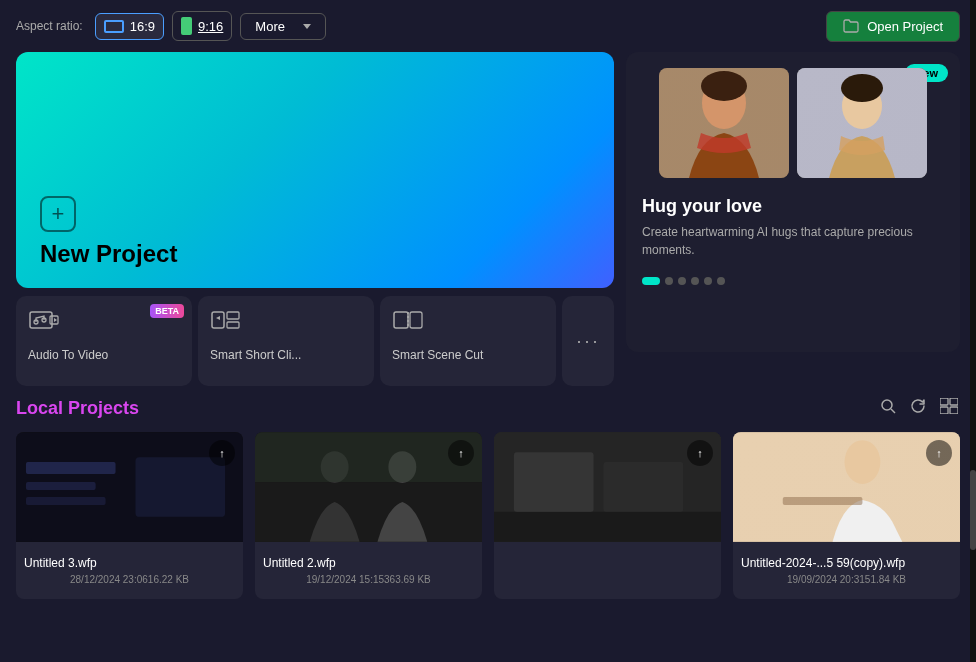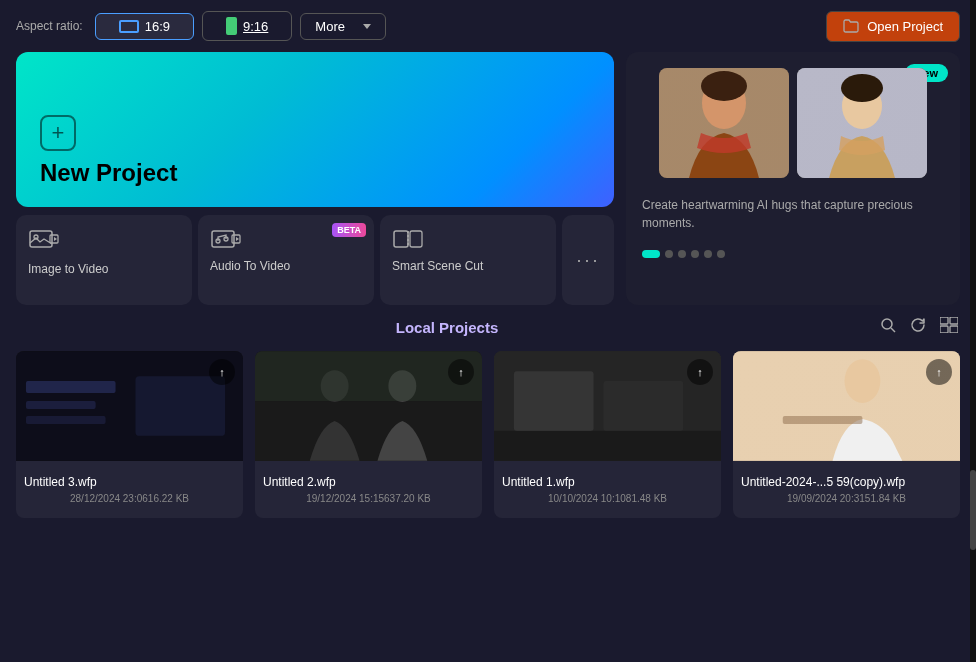--- a/index.html
+++ b/index.html
@@ -26,21 +26,21 @@
       font-size: 12px;
       margin-right: 4px;
     }
     .aspect-btn {
       display: flex;
       align-items: center;
       gap: 6px;
       background: #2a2a3e;
       border: 1.5px solid #4a9eff;
       border-radius: 6px;
-      padding: 5px 23px;
+      padding: 5px 8px;
       color: #fff;
       font-size: 13px;
       cursor: pointer;
     }
     .aspect-btn.active {
       border-color: #4a9eff;
       background: #2a2a3e;
     }
     .aspect-btn.secondary {
       border-color: #555;
@@ -76,21 +76,21 @@
       width: 0;
       height: 0;
       border-left: 4px solid transparent;
       border-right: 4px solid transparent;
       border-top: 5px solid #aaa;
     }
     .open-project-btn {
       display: flex;
       align-items: center;
       gap: 8px;
-      background: #c2410c;
+      background: #15803d;
       border: 1px solid #444;
       border-radius: 6px;
       padding: 7px 16px;
       color: #fff;
       font-size: 13px;
       cursor: pointer;
       margin-left: auto;
     }
 
     
@@ -98,21 +98,21 @@
       display: flex;
       flex-direction: column;
       gap: 8px;
       flex: 0 0 598px;
     }
 
     .new-project-card {
       background: linear-gradient(135deg, #00e5c8 0%, #00bcd4 40%, #0090ff 80%, #4060ff 100%);
       border-radius: 12px;
       padding: 20px 24px;
-      height: 155px;
+      height: 236px;
       display: flex;
       flex-direction: column;
       justify-content: flex-end;
       cursor: pointer;
       position: relative;
     }
     .plus-icon {
       width: 36px;
       height: 36px;
       border: 2.5px solid rgba(0,0,0,0.5);
@@ -140,20 +140,21 @@
       gap: 6px;
     }
     .tool-card {
       flex: 1;
       background: #252538;
       border-radius: 10px;
       padding: 12px 8px 10px 12px;
       display: flex;
       flex-direction: column;
       align-items: flex-start;
+      gap: 8px;
       cursor: pointer;
       position: relative;
       min-height: 90px;
     }
     .tool-label {
       font-size: 12px;
       color: #ccc;
       line-height: 1.3;
     }
     .beta-badge {
@@ -245,25 +246,24 @@
     
     .local-projects {
       padding: 0 16px;
     }
     .projects-header {
       display: flex;
       align-items: center;
       margin-bottom: 12px;
     }
     .projects-title {
-      font-size: 15px;
+      font-size: 18px;
       font-weight: 600;
-      color: #c4b5fd;
+      color: #d946ef;
       flex: 1;
-      text-align: center;
     }
     .header-actions {
       display: flex;
       gap: 10px;
       align-items: center;
     }
     .header-icon-btn {
       background: none;
       border: none;
       color: #aaa;
@@ -374,48 +374,47 @@
 
   <div class="left-panel">
 
     <div class="new-project-card">
       <div class="plus-icon"></div>
       <div class="new-project-title">New Project</div>
     </div>
 
     <div class="tool-row">
 
-      <div class="tool-card">
-        <div style="font-size:26px;">
-          <svg width="32" height="28" viewBox="0 0 32 28" fill="none">
-            <rect x="2" y="4" width="22" height="16" rx="2" stroke="#aaa" stroke-width="1.5" fill="none"></rect>
-            <circle cx="8" cy="10" r="2" stroke="#aaa" stroke-width="1.3" fill="none"></circle>
-            <path d="M2 16l6-5 4 4 4-3 8 5" stroke="#aaa" stroke-width="1.3" fill="none"></path>
-            <rect x="22" y="8" width="8" height="8" rx="1" stroke="#aaa" stroke-width="1.3" fill="none"></rect>
-            <path d="M26 10v4l3-2z" fill="#aaa"></path>
-          </svg>
-        </div>
-        <span class="tool-label">Image to Video</span>
-      </div>
 
       <div class="tool-card">
         <div>
           <svg width="32" height="28" viewBox="0 0 32 28" fill="none">
             <rect x="2" y="4" width="22" height="16" rx="2" stroke="#aaa" stroke-width="1.5" fill="none"></rect>
             <path d="M8 14v-4l8-2v4" stroke="#aaa" stroke-width="1.3" fill="none"></path>
             <circle cx="8" cy="14" r="2" stroke="#aaa" stroke-width="1.3" fill="none"></circle>
             <circle cx="16" cy="12" r="2" stroke="#aaa" stroke-width="1.3" fill="none"></circle>
             <rect x="22" y="8" width="8" height="8" rx="1" stroke="#aaa" stroke-width="1.3" fill="none"></rect>
             <path d="M26 10v4l3-2z" fill="#aaa"></path>
           </svg>
         </div>
         <div class="beta-badge">BETA</div>
         <span class="tool-label">Audio To Video</span>
       </div>
 
+      <div class="tool-card">
+        <div>
+          <svg width="32" height="28" viewBox="0 0 32 28" fill="none">
+            <rect x="2" y="4" width="12" height="16" rx="2" stroke="#aaa" stroke-width="1.5" fill="none"></rect>
+            <rect x="17" y="4" width="12" height="7" rx="1" stroke="#aaa" stroke-width="1.3" fill="none"></rect>
+            <rect x="17" y="14" width="12" height="6" rx="1" stroke="#aaa" stroke-width="1.3" fill="none"></rect>
+            <path d="M6 10l4-2v4z" fill="#aaa"></path>
+          </svg>
+        </div>
+        <span class="tool-label">Smart Short Cli...</span>
+      </div>
 
       <div class="tool-card">
         <div>
           <svg width="32" height="28" viewBox="0 0 32 28" fill="none">
             <rect x="2" y="4" width="14" height="16" rx="2" stroke="#aaa" stroke-width="1.5" fill="none"></rect>
             <rect x="18" y="4" width="12" height="16" rx="2" stroke="#aaa" stroke-width="1.3" fill="none"></rect>
             <line x1="16" y1="4" x2="16" y2="20" stroke="#aaa" stroke-width="1.5" stroke-dasharray="2,2"></line>
           </svg>
         </div>
         <span class="tool-label">Smart Scene Cut</span>
@@ -470,20 +469,21 @@
           <ellipse cx="65" cy="20" rx="21" ry="14" fill="#2a1a0a"></ellipse>
 
           <path d="M32 110 Q42 72 65 68 Q88 72 98 110Z" fill="#c8a060"></path>
 
           <path d="M44 68 Q65 78 86 68 L88 82 Q65 92 42 82Z" fill="#d4a060" opacity="0.8"></path>
         </svg>
       </div>
     </div>
 
     <div class="feature-info">
+      <div class="feature-title">Hug your love</div>
       <div class="feature-desc">Create heartwarming AI hugs that capture precious moments.</div>
     </div>
 
     <div class="dots-row">
       <div class="dot active"></div>
       <div class="dot"></div>
       <div class="dot"></div>
       <div class="dot"></div>
       <div class="dot"></div>
       <div class="dot"></div>
@@ -550,42 +550,35 @@
           <path d="M123 110 Q133 75 148 70 Q163 75 173 110Z" fill="#444"></path>
 
           <rect x="0" y="0" width="228" height="50" fill="#2a3a2a" opacity="0.4"></rect>
         </svg>
         <div class="thumb-overlay">↑</div>
       </div>
       <div class="project-info">
         <div class="project-name">Untitled 2.wfp</div>
         <div class="project-meta">
           <span>19/12/2024 15:15</span>
-          <span>637.20 KB</span>
+          <span>363.69 KB</span>
         </div>
       </div>
     </div>
 
     <div class="project-card">
       <div class="project-thumb" style="background:#252525;">
         <svg width="100%" height="110" viewBox="0 0 228 110" fill="none">
           <rect width="228" height="110" fill="#252525"></rect>
           <rect x="20" y="20" width="80" height="60" rx="3" fill="#3a3a3a" opacity="0.8"></rect>
           <rect x="110" y="30" width="80" height="50" rx="3" fill="#303030" opacity="0.6"></rect>
 
           <rect x="0" y="80" width="228" height="30" fill="#1a1a1a"></rect>
         </svg>
         <div class="thumb-overlay">↑</div>
-      </div>
-      <div class="project-info">
-        <div class="project-name">Untitled 1.wfp</div>
-        <div class="project-meta">
-          <span>10/10/2024 10:10</span>
-          <span>81.48 KB</span>
-        </div>
       </div>
     </div>
 
     <div class="project-card">
       <div class="project-thumb">
         <svg width="100%" height="110" viewBox="0 0 228 110" fill="none">
           <rect width="228" height="110" fill="#c8b090"></rect>
 
           <rect x="0" y="0" width="228" height="110" fill="url(#grad4)"></rect>
           <defs>

